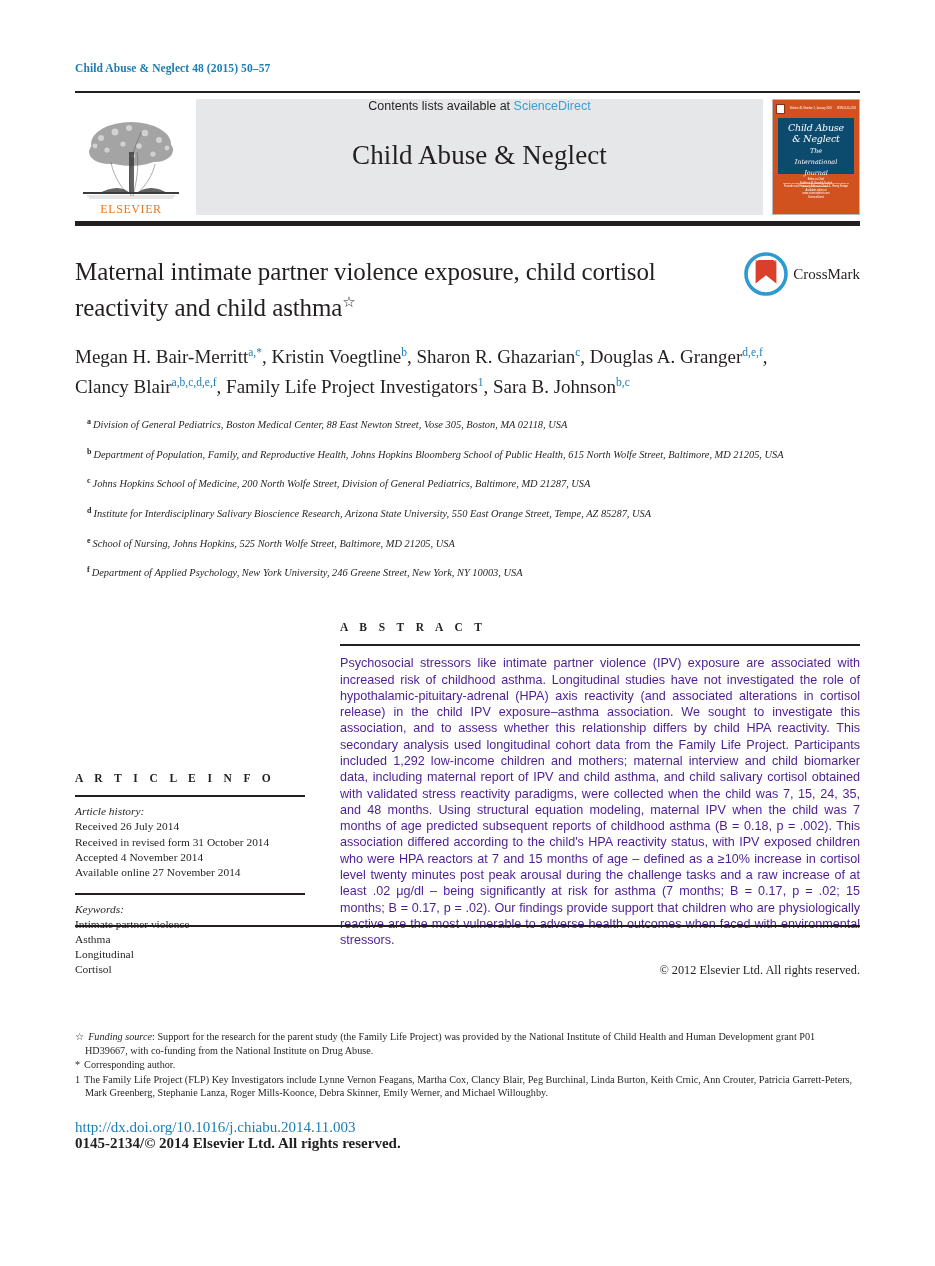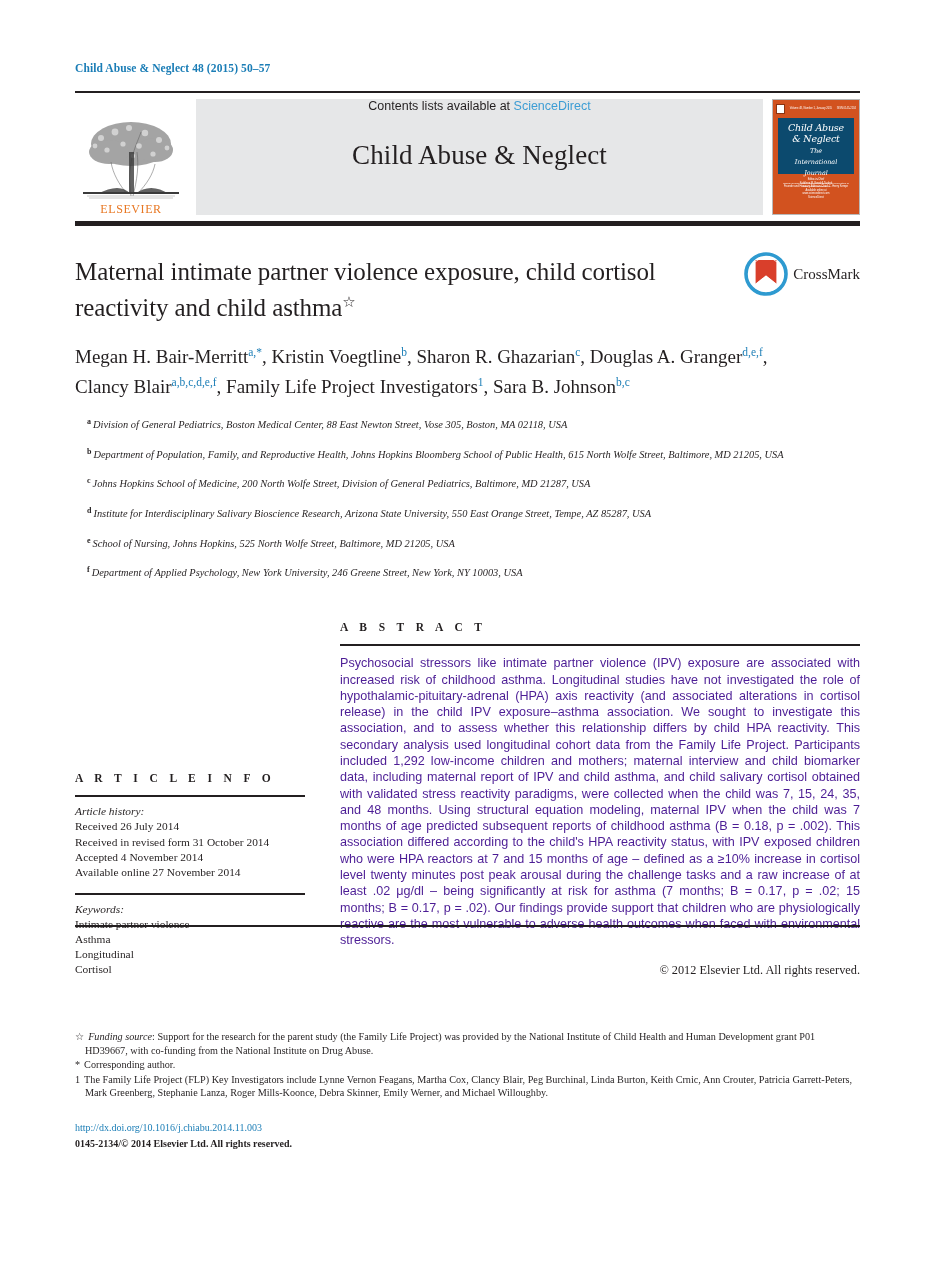--- a/index.html
+++ b/index.html
@@ -264,21 +264,21 @@
   .footnotes p { margin: 0 0 1px 0; }
   .fn-mark { margin-right: 4px; }
   .fn-indent { padding-left: 10px; text-indent: -10px; }
   .fn-italic { font-style: italic; }
 
   .bottomblock {
     position: absolute;
     left: 75px;
     top: 1120px;
     font-family: "Liberation Serif", serif;
-    font-size: 10px;
+    font-size: 15px;
     line-height: 15.5px;
   }
   .doi-link { color: #1a7db6; }
   .issn-line { color: #231f20; font-weight: bold; }
 </style>
 </head>
 <body>
 
 <div class="page">
 

